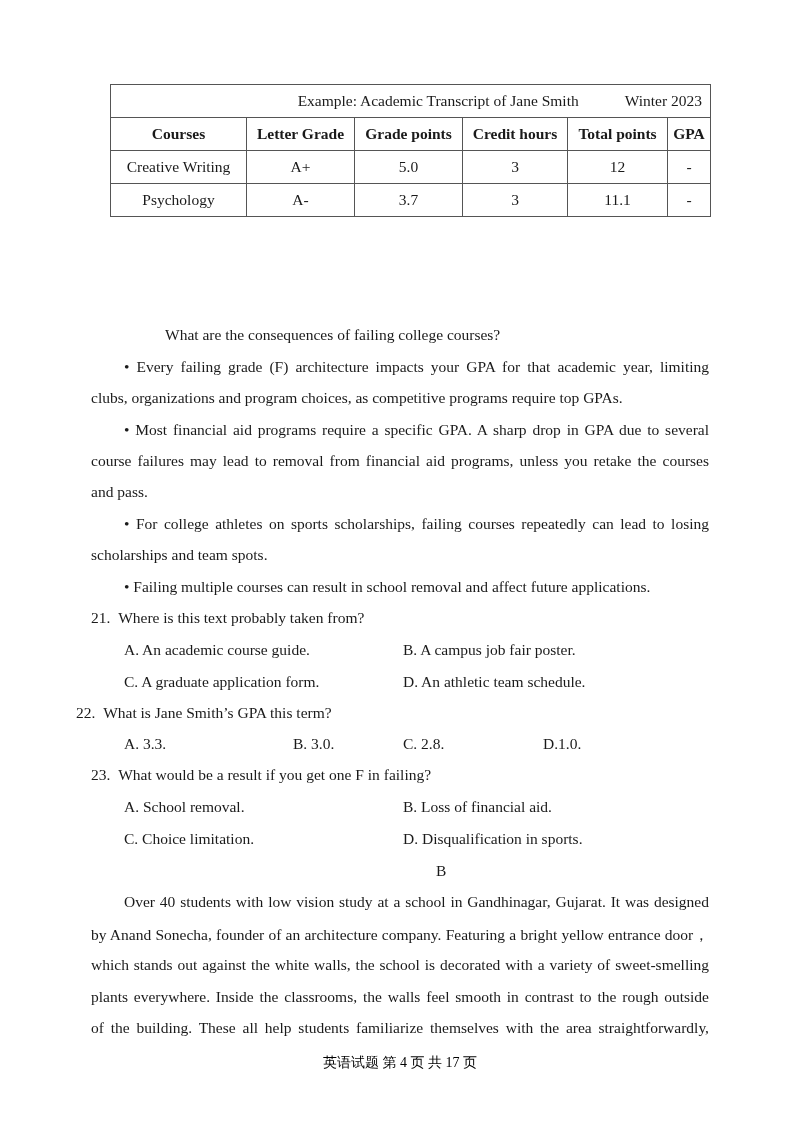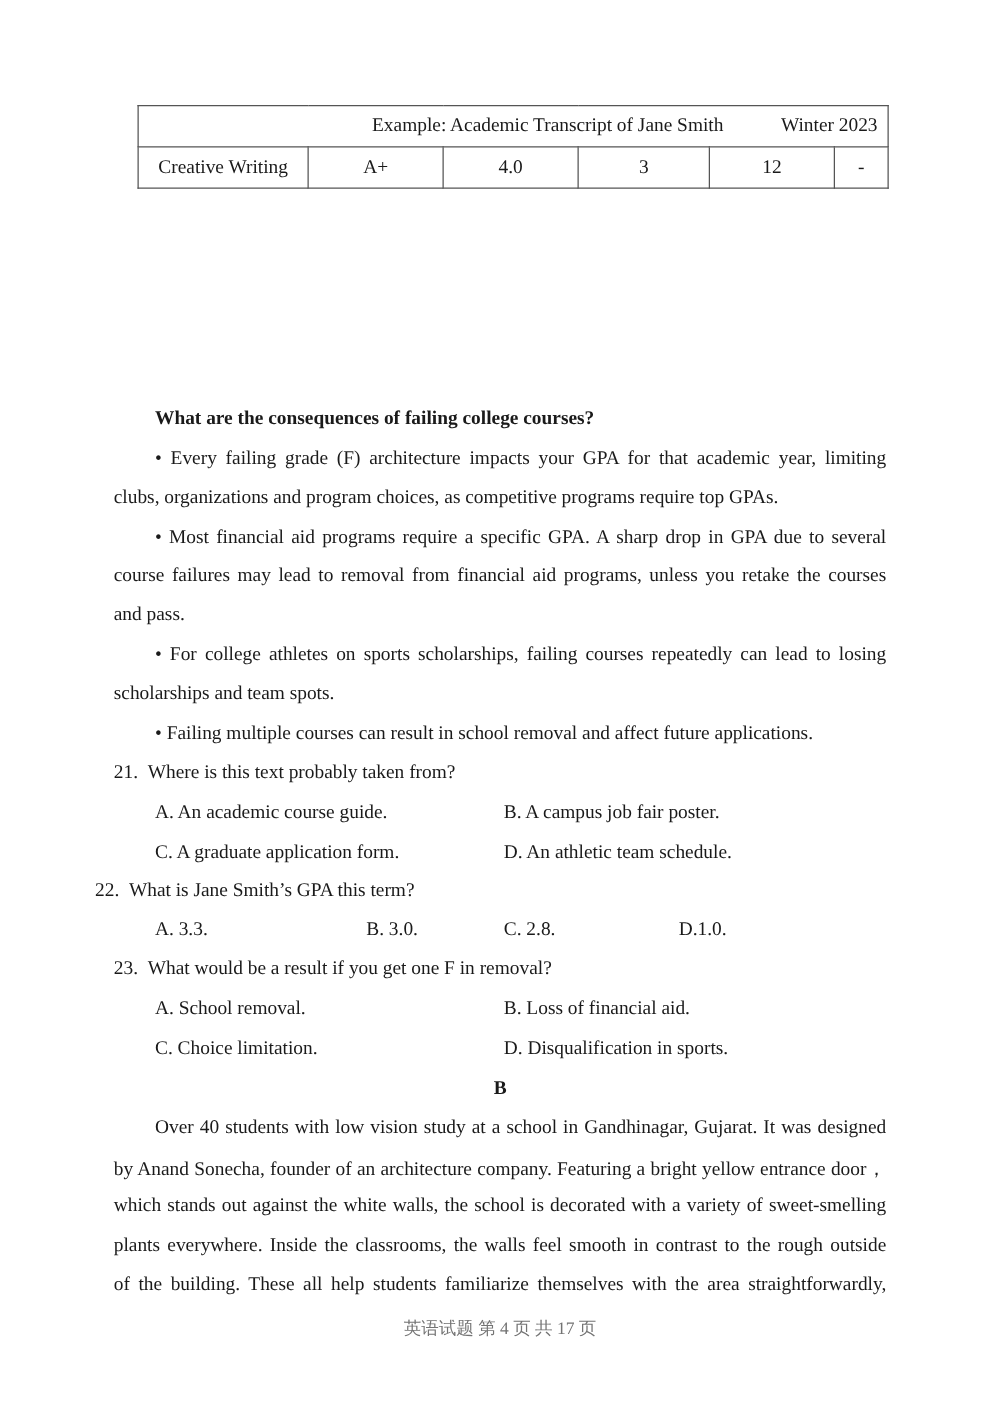--- a/index.html
+++ b/index.html
@@ -14,48 +14,64 @@
   }
   table.transcript td, table.transcript th {
     border: 1.5px solid #555; text-align: center; padding: 0; height: 32px;
     font-weight: normal;
   }
   table.transcript th { font-weight: bold; }
   .title-cell { text-align: right !important; font-weight: bold; padding-right: 8px !important; height: 33px; }
   .title-cell .t1 { margin-right: 46px; margin-left: 40px; }
   .para-line { position: absolute; font-size: 15.5px; white-space: nowrap; }
   .justify { width: 618px; text-align: justify; text-align-last: justify; }
-  .bold { font-weight: bold; }
+  .bold { font-weight: normal; margin-left: 41px; }
   .opt { position: absolute; font-size: 15.5px; white-space: nowrap; }
-  .footer { position: absolute; top: 1054px; left: 0; width: 800px; text-align: center; font-size: 14px; color: #737373; }
+  .footer { position: absolute; top: 1054px; left: 0; width: 800px; text-align: center; font-size: 14px; color: #000000; }
 </style>
 </head>
 <body>
 
 <table class="transcript">
   <colgroup>
     <col style="width:136px">
       <col style="width:108px">
       <col style="width:108px">
       <col style="width:105px">
       <col style="width:100px">
       <col style="width:43px">
   </colgroup>
   <tbody>
       <tr>
     <td colspan="6" class="title-cell">
       <span class="t1">Example: Academic Transcript of Jane Smith</span><span>Winter 2023</span>
     </td>
   </tr>
   <tr>
+    <th>Courses</th>
+    <th>Letter Grade</th>
+    <th>Grade points</th>
+    <th>Credit hours</th>
+    <th>Total points</th>
+    <th>GPA</th>
+  </tr>
+  <tr>
     <td>Creative Writing</td>
     <td>A+</td>
-    <td>4.0</td>
+    <td>5.0</td>
     <td>3</td>
     <td>12</td>
+    <td>-</td>
+  </tr>
+  <tr>
+    <td>Psychology</td>
+    <td>A-</td>
+    <td>3.7</td>
+    <td>3</td>
+    <td>11.1</td>
     <td>-</td>
   </tr>
 </tbody>
   </table>
 
 <div class="para-line bold" style="left:124px; top:326px;">What are the consequences of failing college courses?</div>
 
 <div class="para-line justify" style="left:124px; top:358px; width:585px;">• Every failing grade (F) architecture impacts your GPA for that academic year, limiting</div>
 <div class="para-line" style="left:91px; top:389px;">clubs, organizations and program choices, as competitive programs require top GPAs.</div>
 
@@ -78,21 +94,21 @@
 
 <div class="para-line" style="left:76px; top:704px;text-align:center;">
   <span>22.</span>&nbsp;&nbsp;<span>What is Jane Smith’s GPA this term?</span>
 </div>
 <div class="opt" style="left:124px; top:735px;">A. 3.3.</div>
 <div class="opt" style="left:261px; top:735px;margin-left:32px;">B. 3.0.</div>
 <div class="opt" style="left:403px; top:735px;">C. 2.8.</div>
 <div class="opt" style="left:543px; top:735px;">D.1.0.</div>
 
 <div class="para-line" style="left:91px; top:766px;">
-  <span>23.</span>&nbsp;&nbsp;<span>What would be a result if you get one F in removal?</span>
+  <span>23.</span>&nbsp;&nbsp;<span>What would be a result if you get one F in failing?</span>
 </div>
 <div class="opt" style="left:124px; top:798px;">A. School removal.</div>
 <div class="opt" style="left:403px; top:798px;">B. Loss of financial aid.</div>
 <div class="opt" style="left:124px; top:830px;">C. Choice limitation.</div>
 <div class="opt" style="left:403px; top:830px;">D. Disqualification in sports.</div>
 
 <div class="para-line bold" style="left:395px; top:862px;">B</div>
 
 <div class="para-line justify" style="left:124px; top:893px; width:585px;">Over 40 students with low vision study at a school in Gandhinagar, Gujarat. It was designed</div>
 <div class="para-line justify" style="left:91px; top:925px;">by Anand Sonecha, founder of an architecture company. Featuring a bright yellow entrance door，</div>

